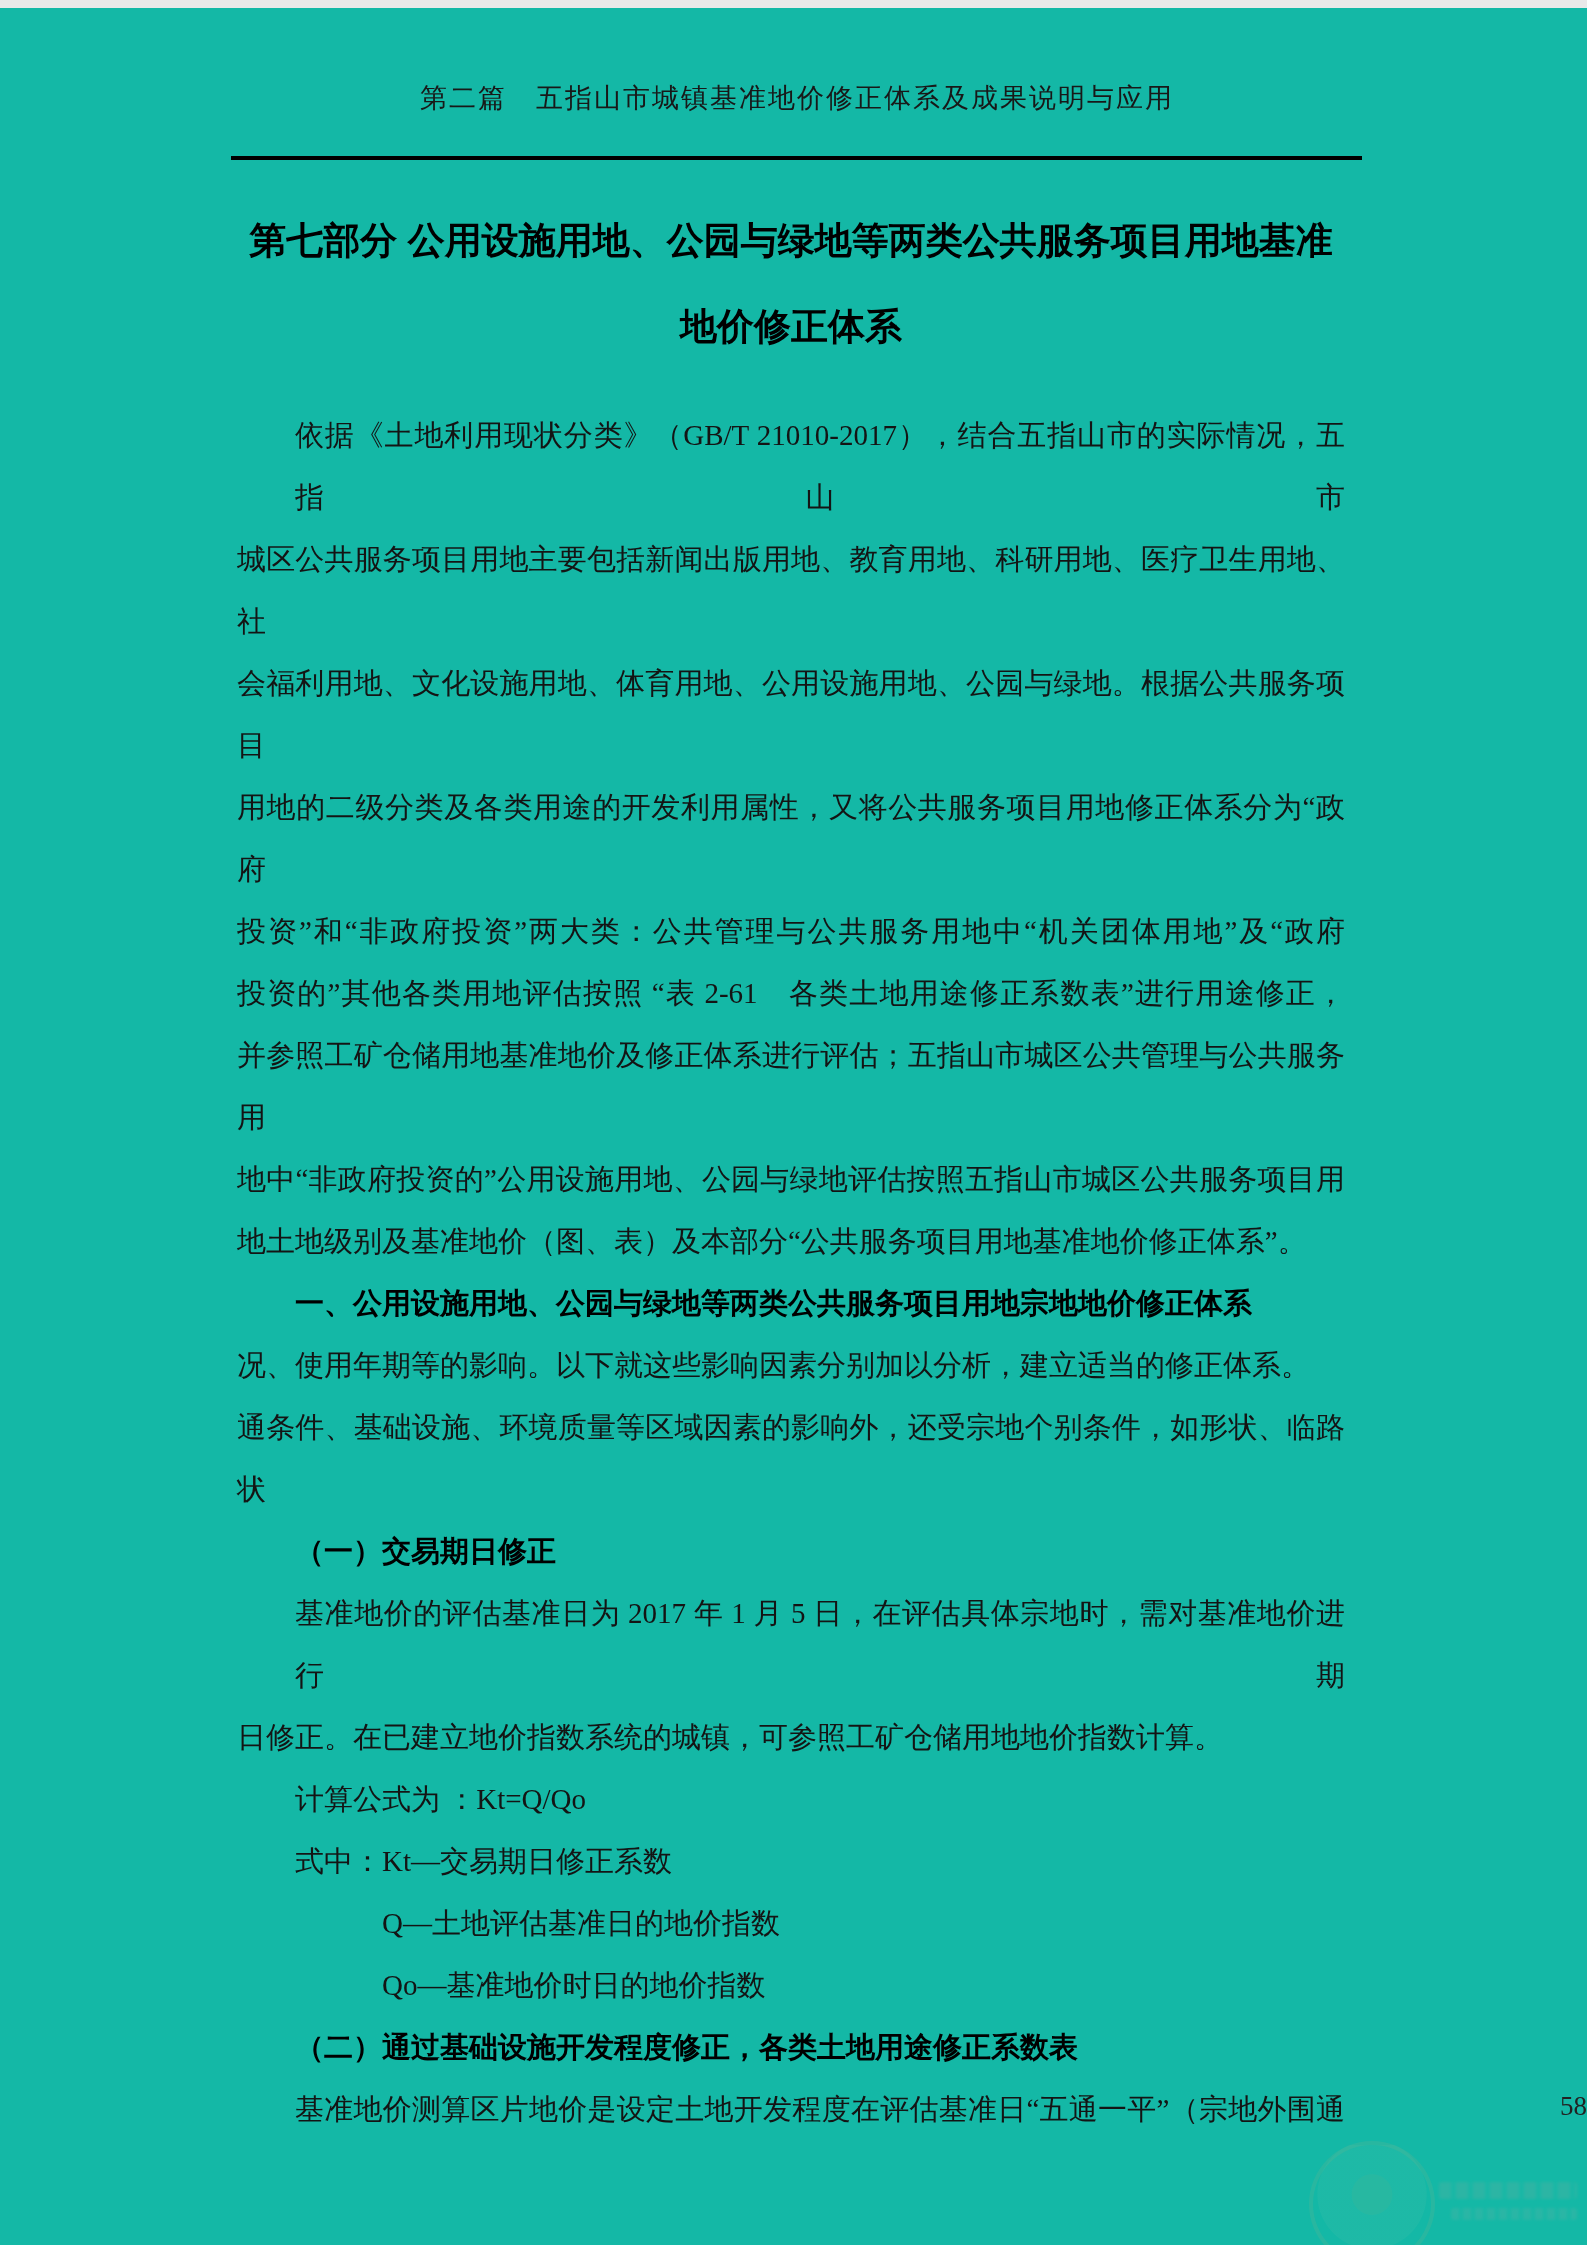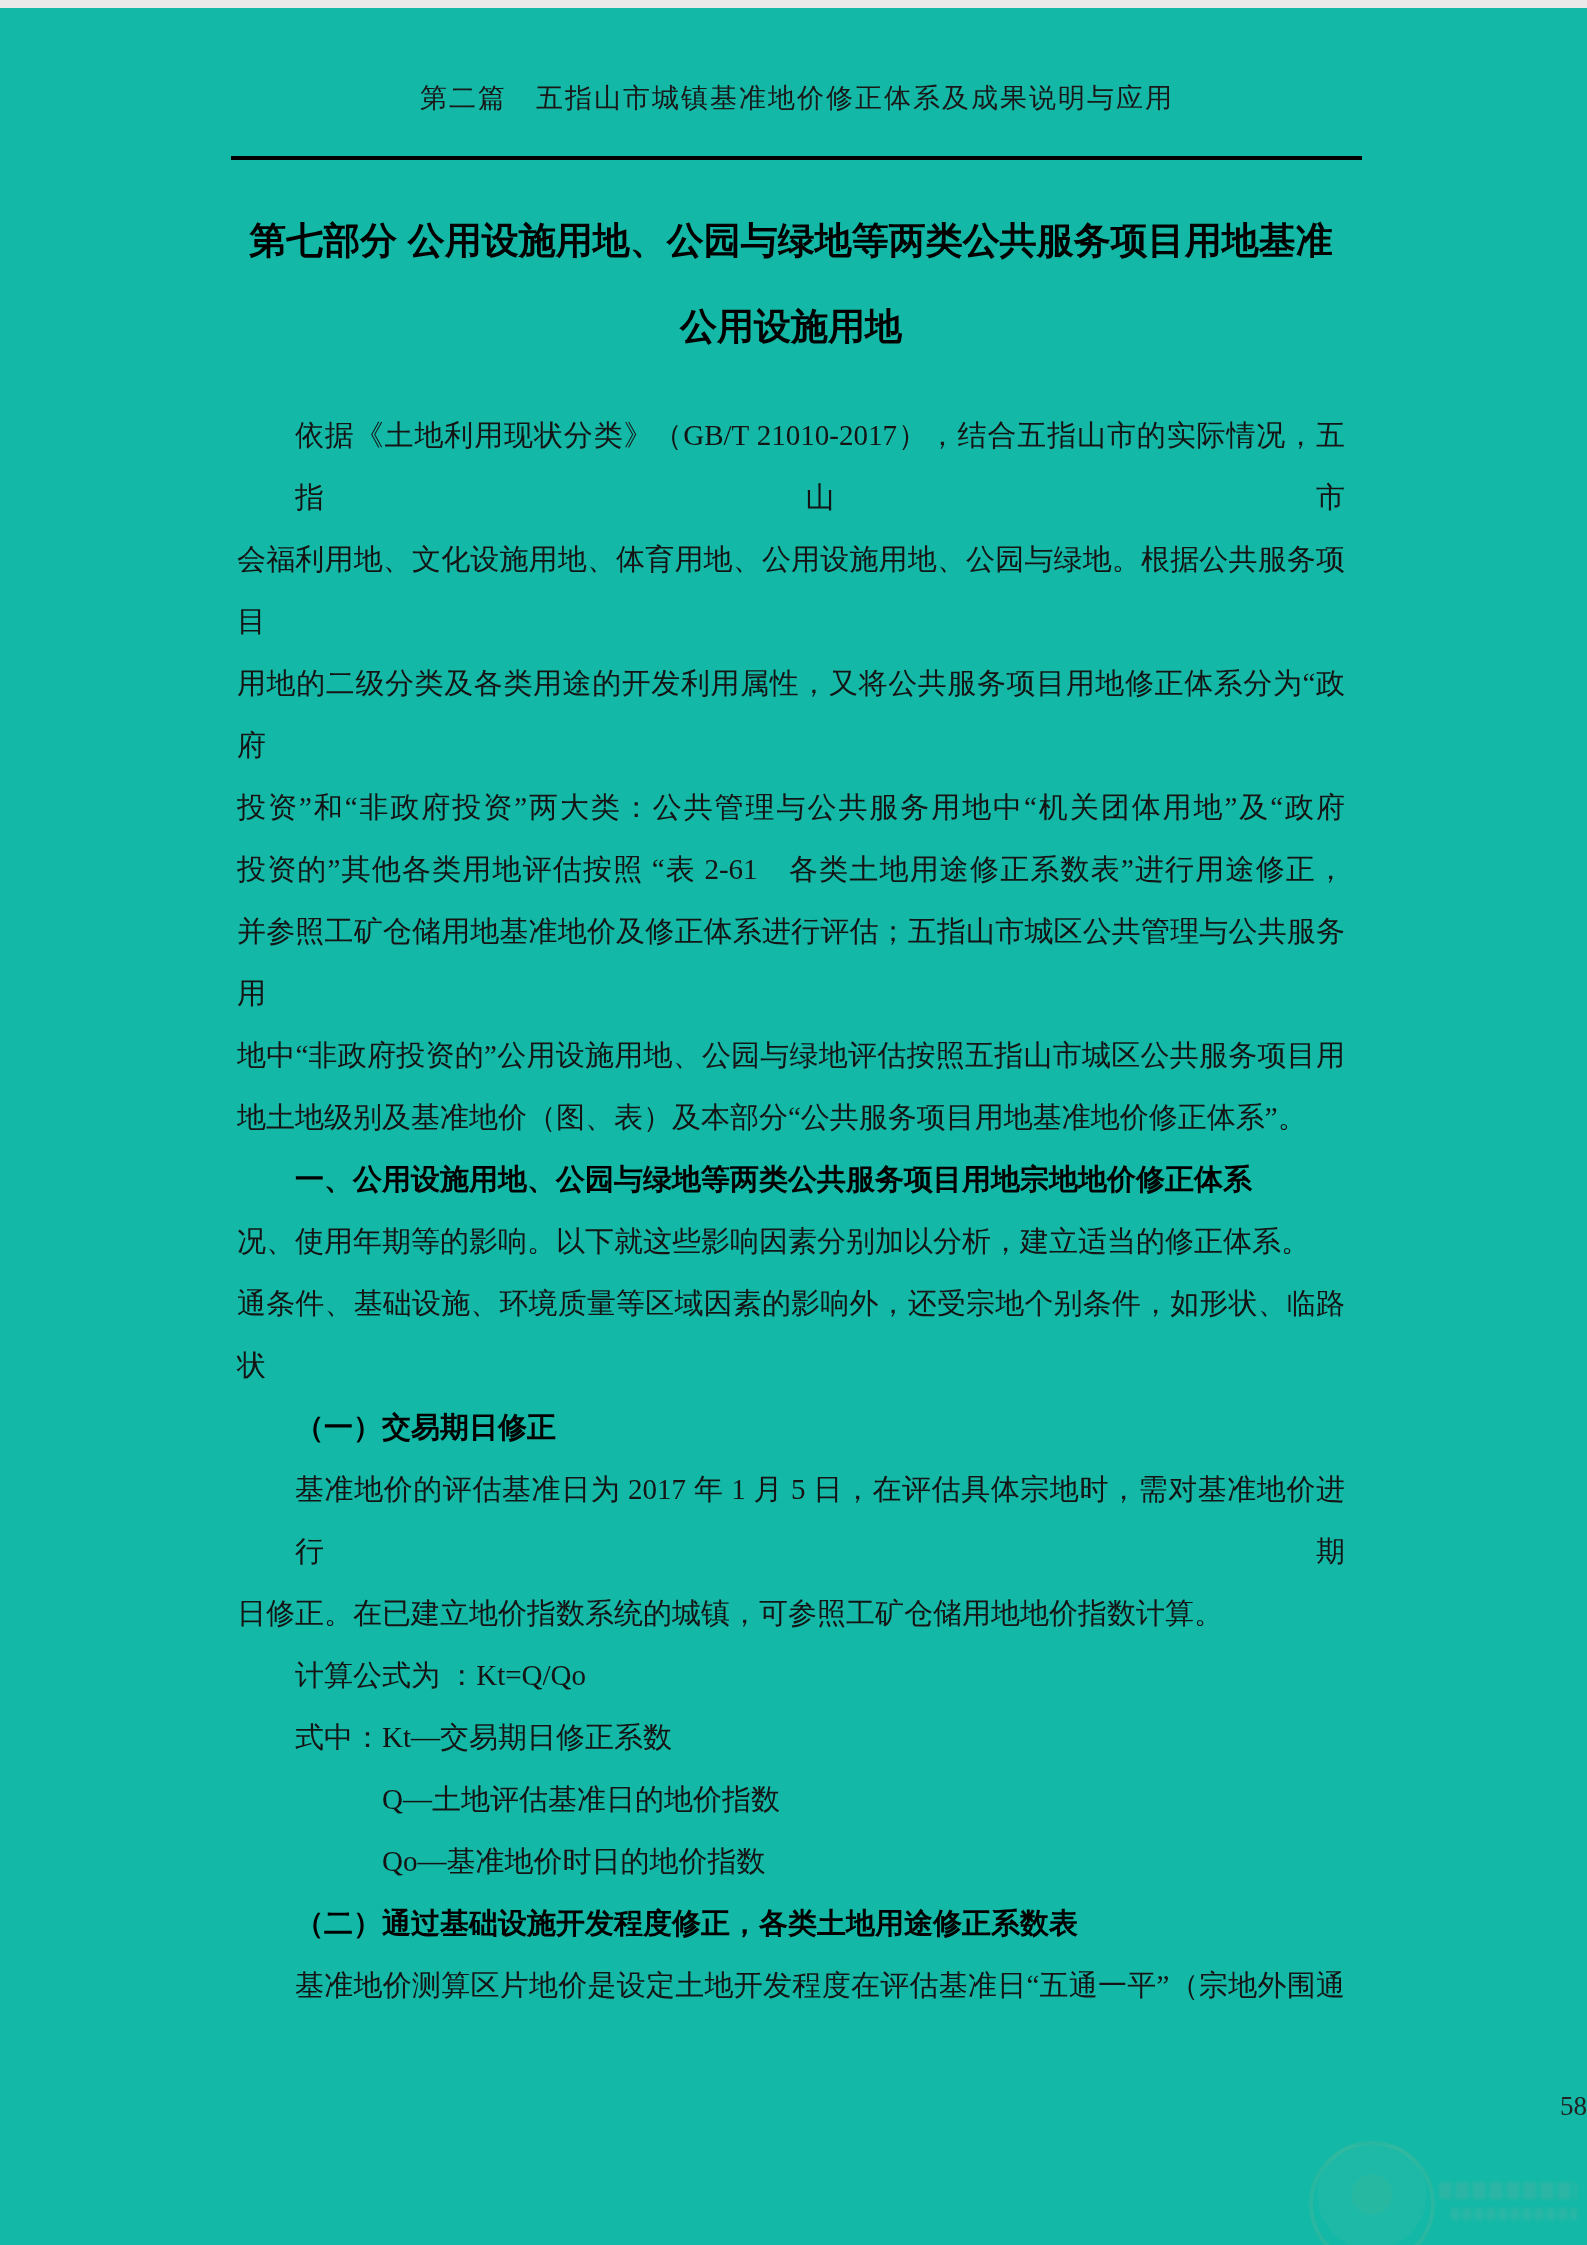--- a/index.html
+++ b/index.html
@@ -123,25 +123,26 @@
 <body>
 
 <div class="page">
 
   <div class="running-header">第二篇　五指山市城镇基准地价修正体系及成果说明与应用</div>
 
   <div class="header-rule"></div>
 
   <div class="doc-title">
     <div class="title-line">第七部分 公用设施用地、公园与绿地等两类公共服务项目用地基准</div>
-    <div class="title-line">公用设施用地</div>
+    <div class="title-line">地价修正体系</div>
   </div>
 
   <div class="doc-body" id="doc-body">
       <div class="line justify" style="padding-left: 2em;">依据《土地利用现状分类》（GB/T 21010-2017），结合五指山市的实际情况，五指山市</div>
+      <div class="line justify" style="padding-left: 0em;">城区公共服务项目用地主要包括新闻出版用地、教育用地、科研用地、医疗卫生用地、社</div>
       <div class="line justify" style="padding-left: 0em;">会福利用地、文化设施用地、体育用地、公用设施用地、公园与绿地。根据公共服务项目</div>
       <div class="line justify" style="padding-left: 0em;">用地的二级分类及各类用途的开发利用属性，又将公共服务项目用地修正体系分为“政府</div>
       <div class="line justify" style="padding-left: 0em;">投资”和“非政府投资”两大类：公共管理与公共服务用地中“机关团体用地”及“政府</div>
       <div class="line justify" style="padding-left: 0em;">投资的”其他各类用地评估按照 “表 2-61　各类土地用途修正系数表”进行用途修正，</div>
       <div class="line justify" style="padding-left: 0em;">并参照工矿仓储用地基准地价及修正体系进行评估；五指山市城区公共管理与公共服务用</div>
       <div class="line justify" style="padding-left: 0em;">地中“非政府投资的”公用设施用地、公园与绿地评估按照五指山市城区公共服务项目用</div>
       <div class="line" style="padding-left: 0em;">地土地级别及基准地价（图、表）及本部分“公共服务项目用地基准地价修正体系”。</div>
       <div class="line heading-line" style="padding-left: 2em;">一、公用设施用地、公园与绿地等两类公共服务项目用地宗地地价修正体系</div>
       <div class="line" style="padding-left: 0em;">况、使用年期等的影响。以下就这些影响因素分别加以分析，建立适当的修正体系。</div>
       <div class="line justify" style="padding-left: 0em;">通条件、基础设施、环境质量等区域因素的影响外，还受宗地个别条件，如形状、临路状</div>

